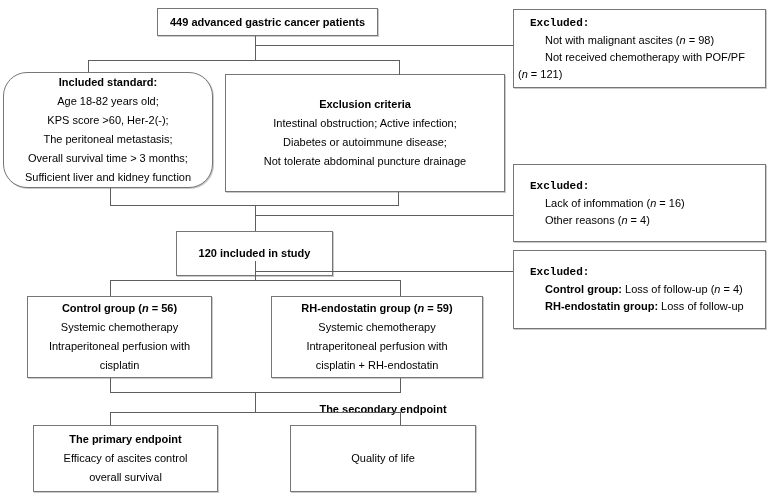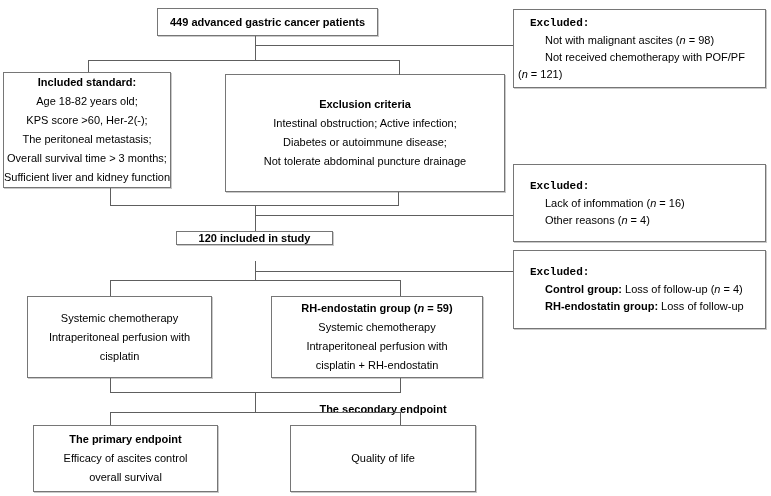--- a/index.html
+++ b/index.html
@@ -39,48 +39,49 @@
 <div class="figure" style="--bg: #ffffff; --border: #767676; --line: #5e5e5e; --shadow: #c9c9c9; --text: #000000;">
   <div class="box align-center" style="left: 157px; top: 8px; width: 221px; height: 28px;">
       <div class="line"><span class="bold">449 advanced gastric cancer patients</span></div>
     </div>
   <div class="box align-left" style="left: 513px; top: 9px; width: 253px; height: 79px;">
       <div class="line head"><span class="bold">Excluded:</span></div>
       <div class="line indent"><span>Not with malignant ascites (</span><span class="italic">n</span><span> = 98)</span></div>
       <div class="line indent"><span>Not received chemotherapy with POF/PF</span></div>
       <div class="line cont"><span>(</span><span class="italic">n</span><span> = 121)</span></div>
     </div>
-  <div class="box align-center" style="left: 3px; top: 72px; width: 168px; height: 116px;">
+  <div class="box align-center" style="left: 3px; top: 72px; width: 210px; height: 116px; border-radius: 24px;">
       <div class="line"><span class="bold">Included standard:</span></div>
       <div class="line"><span>Age 18-82 years old;</span></div>
       <div class="line"><span>KPS score &gt;60, Her-2(-);</span></div>
       <div class="line"><span>The peritoneal metastasis;</span></div>
       <div class="line"><span>Overall survival time &gt; 3 months;</span></div>
       <div class="line"><span>Sufficient liver and kidney function</span></div>
     </div>
   <div class="box align-center" style="left: 225px; top: 74px; width: 280px; height: 118px;">
       <div class="line"><span class="bold">Exclusion criteria</span></div>
       <div class="line"><span>Intestinal obstruction; Active infection;</span></div>
       <div class="line"><span>Diabetes or autoimmune disease;</span></div>
       <div class="line"><span>Not tolerate abdominal puncture drainage</span></div>
     </div>
   <div class="box align-left" style="left: 513px; top: 164px; width: 253px; height: 78px;">
       <div class="line head"><span class="bold">Excluded:</span></div>
       <div class="line indent"><span>Lack of infommation (</span><span class="italic">n</span><span> = 16)</span></div>
       <div class="line indent"><span>Other reasons (</span><span class="italic">n</span><span> = 4)</span></div>
     </div>
-  <div class="box align-center" style="left: 176px; top: 231px; width: 157px; height: 14px;">
+  <div class="box align-center" style="left: 176px; top: 231px; width: 157px; height: 45px;">
       <div class="line"><span class="bold">120 included in study</span></div>
     </div>
   <div class="box align-left" style="left: 513px; top: 250px; width: 253px; height: 79px;">
       <div class="line head"><span class="bold">Excluded:</span></div>
       <div class="line indent"><span class="bold">Control group:</span><span> Loss of follow-up (</span><span class="italic">n</span><span> = 4)</span></div>
       <div class="line indent"><span class="bold">RH-endostatin group:</span><span> Loss of follow-up</span></div>
     </div>
   <div class="box align-center" style="left: 27px; top: 296px; width: 185px; height: 82px;">
+      <div class="line"><span class="bold">Control group (</span><span class="bold italic">n</span><span class="bold"> = 56)</span></div>
       <div class="line"><span>Systemic chemotherapy</span></div>
       <div class="line"><span>Intraperitoneal perfusion with</span></div>
       <div class="line"><span>cisplatin</span></div>
     </div>
   <div class="box align-center" style="left: 271px; top: 296px; width: 212px; height: 82px;">
       <div class="line"><span class="bold">RH-endostatin group (</span><span class="bold italic">n</span><span class="bold"> = 59)</span></div>
       <div class="line"><span>Systemic chemotherapy</span></div>
       <div class="line"><span>Intraperitoneal perfusion with</span></div>
       <div class="line"><span>cisplatin + RH-endostatin</span></div>
     </div>

